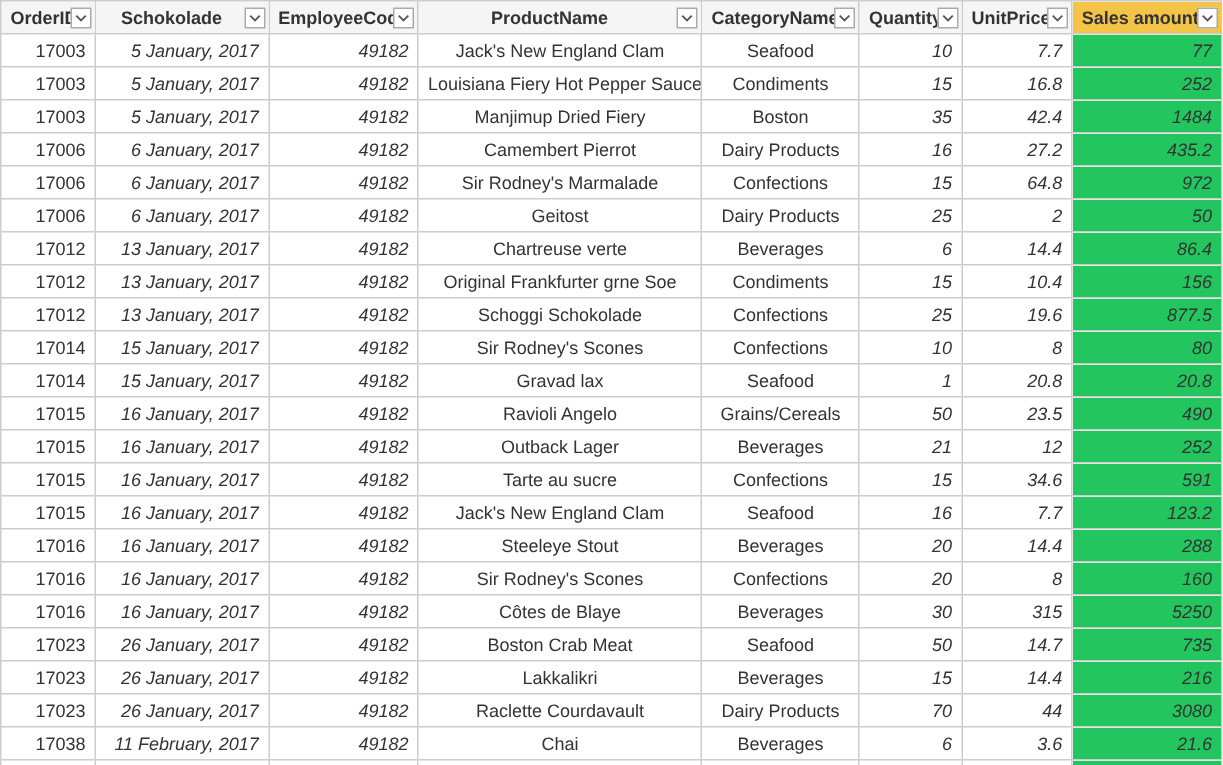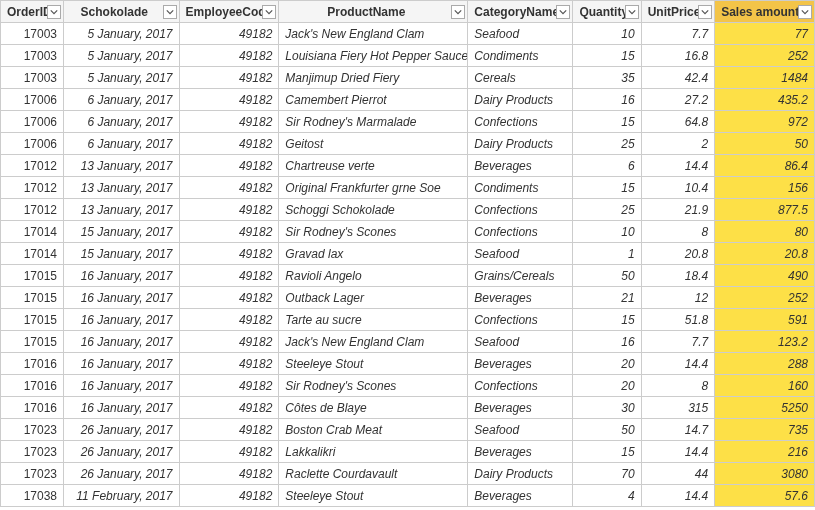--- a/index.html
+++ b/index.html
@@ -49,22 +49,22 @@
     display: flex;
     align-items: center;
     justify-content: center;
   }
   th .drop svg {
     width: 8px;
     height: 8px;
   }
   td.num { text-align: right; }
   td.ital { font-style: italic; }
-  td.txt { text-align: left; font-style: italic; }
-  td.shade { background: #fde047; font-style: italic; }
+  td.txt { text-align: center; }
+  td.shade { background: #22c55e; font-style: italic; }
 
   col.c-orderid   { width: 60px; }
   col.c-date      { width: 110px; }
   col.c-emp       { width: 95px; }
   col.c-product   { width: 180px; }
   col.c-category  { width: 100px; }
   col.c-qty       { width: 65px; }
   col.c-price     { width: 70px; }
   col.c-sales     { width: 95px; }
 </style>
@@ -145,21 +145,21 @@
         <td class="txt">Condiments</td>
         <td class="num ital">15</td>
         <td class="num ital">16.8</td>
         <td class="num ital shade">252</td>
       </tr>
       <tr>
         <td class="num">17003</td>
         <td class="num ital">5 January, 2017</td>
         <td class="num ital">49182</td>
         <td class="txt">Manjimup Dried Fiery</td>
-        <td class="txt">Cereals</td>
+        <td class="txt">Boston</td>
         <td class="num ital">35</td>
         <td class="num ital">42.4</td>
         <td class="num ital shade">1484</td>
       </tr>
       <tr>
         <td class="num">17006</td>
         <td class="num ital">6 January, 2017</td>
         <td class="num ital">49182</td>
         <td class="txt">Camembert Pierrot</td>
         <td class="txt">Dairy Products</td>
@@ -207,21 +207,21 @@
         <td class="num ital">10.4</td>
         <td class="num ital shade">156</td>
       </tr>
       <tr>
         <td class="num">17012</td>
         <td class="num ital">13 January, 2017</td>
         <td class="num ital">49182</td>
         <td class="txt">Schoggi Schokolade</td>
         <td class="txt">Confections</td>
         <td class="num ital">25</td>
-        <td class="num ital">21.9</td>
+        <td class="num ital">19.6</td>
         <td class="num ital shade">877.5</td>
       </tr>
       <tr>
         <td class="num">17014</td>
         <td class="num ital">15 January, 2017</td>
         <td class="num ital">49182</td>
         <td class="txt">Sir Rodney's Scones</td>
         <td class="txt">Confections</td>
         <td class="num ital">10</td>
         <td class="num ital">8</td>
@@ -237,41 +237,41 @@
         <td class="num ital">20.8</td>
         <td class="num ital shade">20.8</td>
       </tr>
       <tr>
         <td class="num">17015</td>
         <td class="num ital">16 January, 2017</td>
         <td class="num ital">49182</td>
         <td class="txt">Ravioli Angelo</td>
         <td class="txt">Grains/Cereals</td>
         <td class="num ital">50</td>
-        <td class="num ital">18.4</td>
+        <td class="num ital">23.5</td>
         <td class="num ital shade">490</td>
       </tr>
       <tr>
         <td class="num">17015</td>
         <td class="num ital">16 January, 2017</td>
         <td class="num ital">49182</td>
         <td class="txt">Outback Lager</td>
         <td class="txt">Beverages</td>
         <td class="num ital">21</td>
         <td class="num ital">12</td>
         <td class="num ital shade">252</td>
       </tr>
       <tr>
         <td class="num">17015</td>
         <td class="num ital">16 January, 2017</td>
         <td class="num ital">49182</td>
         <td class="txt">Tarte au sucre</td>
         <td class="txt">Confections</td>
         <td class="num ital">15</td>
-        <td class="num ital">51.8</td>
+        <td class="num ital">34.6</td>
         <td class="num ital shade">591</td>
       </tr>
       <tr>
         <td class="num">17015</td>
         <td class="num ital">16 January, 2017</td>
         <td class="num ital">49182</td>
         <td class="txt">Jack's New England Clam</td>
         <td class="txt">Seafood</td>
         <td class="num ital">16</td>
         <td class="num ital">7.7</td>
@@ -334,20 +334,30 @@
         <td class="txt">Raclette Courdavault</td>
         <td class="txt">Dairy Products</td>
         <td class="num ital">70</td>
         <td class="num ital">44</td>
         <td class="num ital shade">3080</td>
       </tr>
       <tr>
         <td class="num">17038</td>
         <td class="num ital">11 February, 2017</td>
         <td class="num ital">49182</td>
+        <td class="txt">Chai</td>
+        <td class="txt">Beverages</td>
+        <td class="num ital">6</td>
+        <td class="num ital">3.6</td>
+        <td class="num ital shade">21.6</td>
+      </tr>
+      <tr>
+        <td class="num">17038</td>
+        <td class="num ital">11 February, 2017</td>
+        <td class="num ital">49182</td>
         <td class="txt">Steeleye Stout</td>
         <td class="txt">Beverages</td>
         <td class="num ital">4</td>
         <td class="num ital">14.4</td>
         <td class="num ital shade">57.6</td>
       </tr>
     </tbody>
 </table>
 
 </body></html>

